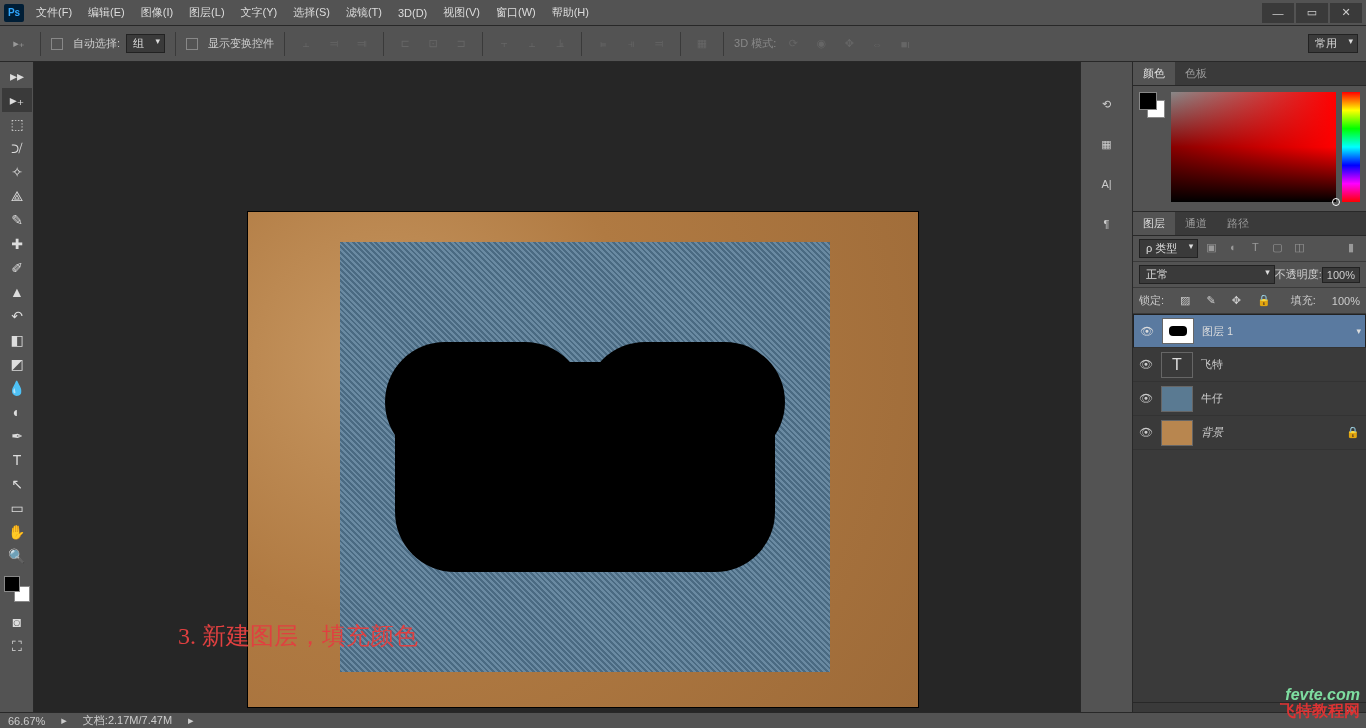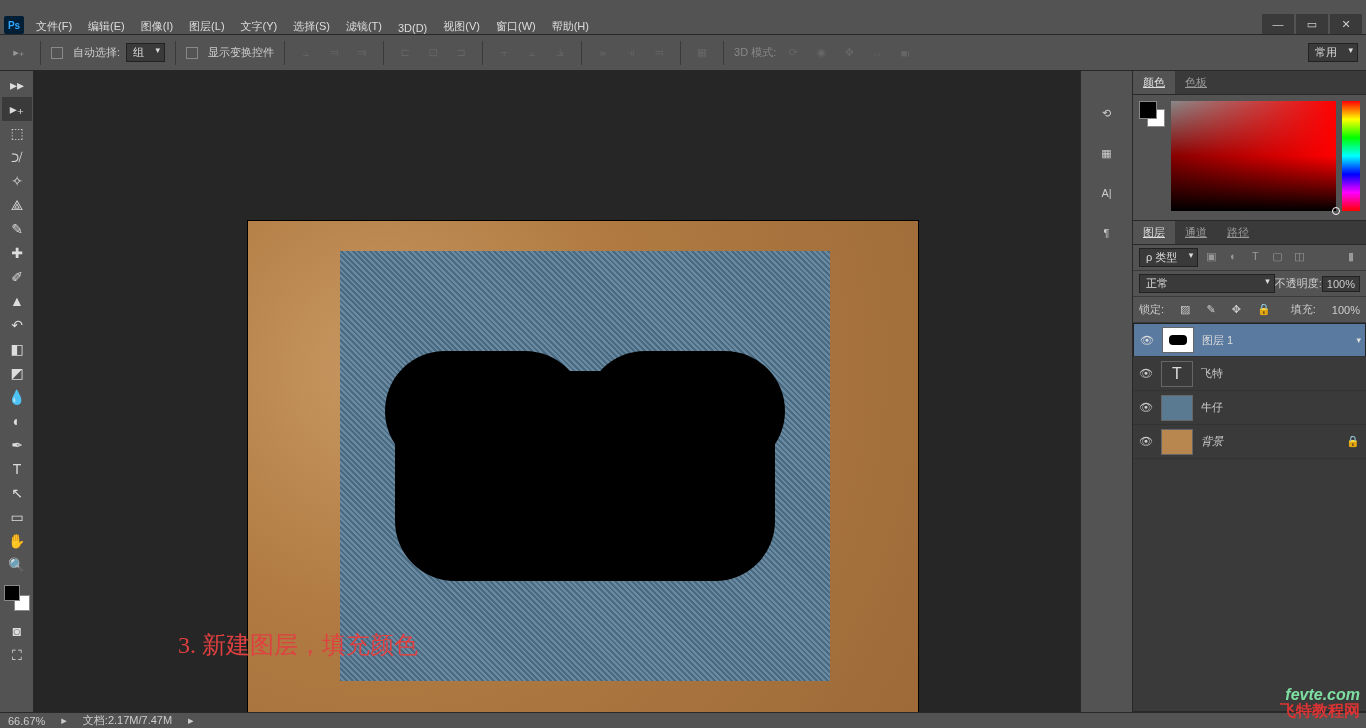--- a/index.html
+++ b/index.html
@@ -1,17 +1,17 @@
 <!DOCTYPE html>
 <html><head>
 <meta charset="utf-8">
 <style>
 * { margin:0; padding:0; box-sizing:border-box; font-family:"Microsoft YaHei",sans-serif; font-size:11px; }
 body { background:#535353; color:#ccc; width:1366px; height:728px; overflow:hidden; position:relative; }
-.menubar { background:#535353; height:35px; display:flex; align-items:flex-end; padding:0 4px; border-bottom:1px solid #282828; }
+.menubar { background:#535353; height:26px; display:flex; align-items:center; padding:0 4px; border-bottom:1px solid #282828; }
 .ps-logo { width:20px; height:18px; background:#001e36; color:#31a8ff; font-weight:bold; font-size:10px; display:flex; align-items:center; justify-content:center; border-radius:2px; margin-right:12px; }
 .menubar .m { margin-right:16px; cursor:pointer; color:#ddd; }
 .winctl { margin-left:auto; display:flex; gap:2px; }
 .winctl div { width:32px; height:20px; background:#3a3a3a; display:flex; align-items:center; justify-content:center; cursor:pointer; }
 .optbar { background:#535353; height:36px; display:flex; align-items:center; padding:0 8px; border-bottom:1px solid #282828; gap:6px; }
 .optbar .sep { width:1px; height:24px; background:#3a3a3a; margin:0 4px; }
 .optbar .ico { width:22px; height:22px; display:flex; align-items:center; justify-content:center; color:#999; }
 .optbar .ico.dim { color:#666; }
 .chk { width:12px; height:12px; border:1px solid #888; display:inline-block; margin-right:4px; }
 .sel { background:#3a3a3a; border:1px solid #222; padding:1px 20px 1px 6px; color:#ddd; position:relative; }
@@ -30,21 +30,21 @@
 .canvas { position:absolute; left:214px; top:150px; width:670px; height:495px; background:#b8864f; box-shadow:0 0 0 1px #000; background-image:radial-gradient(circle at 20% 30%,#c89862 0,#b07a42 40%,#9d6a38 100%); }
 .denim { position:absolute; left:92px; top:30px; width:490px; height:430px; background:#5a7a92; background-image:repeating-linear-gradient(45deg,#4a6a82 0 2px,#6a8aa2 2px 4px),repeating-linear-gradient(-45deg,#5a7a9288 0 2px,#6a8aa288 2px 4px); }
 .blob { position:absolute; left:55px; top:120px; width:380px; height:210px; background:#000; border-radius:60px; }
 .blob:before { content:""; position:absolute; left:-10px; top:-20px; width:200px; height:120px; background:#000; border-radius:60px; }
 .blob:after { content:""; position:absolute; right:-10px; top:-20px; width:200px; height:120px; background:#000; border-radius:60px; }
 .redtext { position:absolute; left:144px; top:558px; color:#e04040; font-size:24px; font-family:"KaiTi",serif; }
 .rightcol { width:52px; background:#535353; border-left:1px solid #282828; display:flex; flex-direction:column; align-items:center; padding-top:30px; gap:16px; }
 .rightcol .ic { width:24px; height:24px; display:flex; align-items:center; justify-content:center; color:#ccc; cursor:pointer; }
 .panels { width:234px; background:#535353; border-left:1px solid #282828; display:flex; flex-direction:column; }
 .pnl-tabs { height:24px; background:#3a3a3a; display:flex; align-items:center; border-bottom:1px solid #282828; }
-.pnl-tabs .pt { padding:4px 10px; color:#999; cursor:pointer;text-decoration:underline; }
+.pnl-tabs .pt { padding:4px 10px; color:#999; cursor:pointer; }
 .pnl-tabs .pt.active { background:#535353; color:#ddd; }
 .color-pnl { height:126px; padding:6px; display:flex; gap:6px; border-bottom:1px solid #282828; }
 .color-sw { width:26px; height:26px; position:relative; }
 .color-sw .f { position:absolute; width:18px; height:18px; background:#000; border:1px solid #888; }
 .color-sw .b { position:absolute; width:18px; height:18px; background:#fff; border:1px solid #888; right:0; bottom:0; }
 .grad { flex:1; height:110px; background:linear-gradient(to bottom,#fff 0,#f00 50%,#000 100%),linear-gradient(to right,#888 0,#f00 100%); background-blend-mode:multiply; position:relative; }
 .hue { width:18px; height:110px; background:linear-gradient(to bottom,#f00,#ff0,#0f0,#0ff,#00f,#f0f,#f00); }
 .layer-pnl { flex:1; display:flex; flex-direction:column; }
 .filter-row { height:26px; display:flex; align-items:center; padding:8px 6px; gap:4px; border-bottom:1px solid #3a3a3a; }
 .filter-row .fi { width:18px; height:16px; color:#999; text-align:center; }

